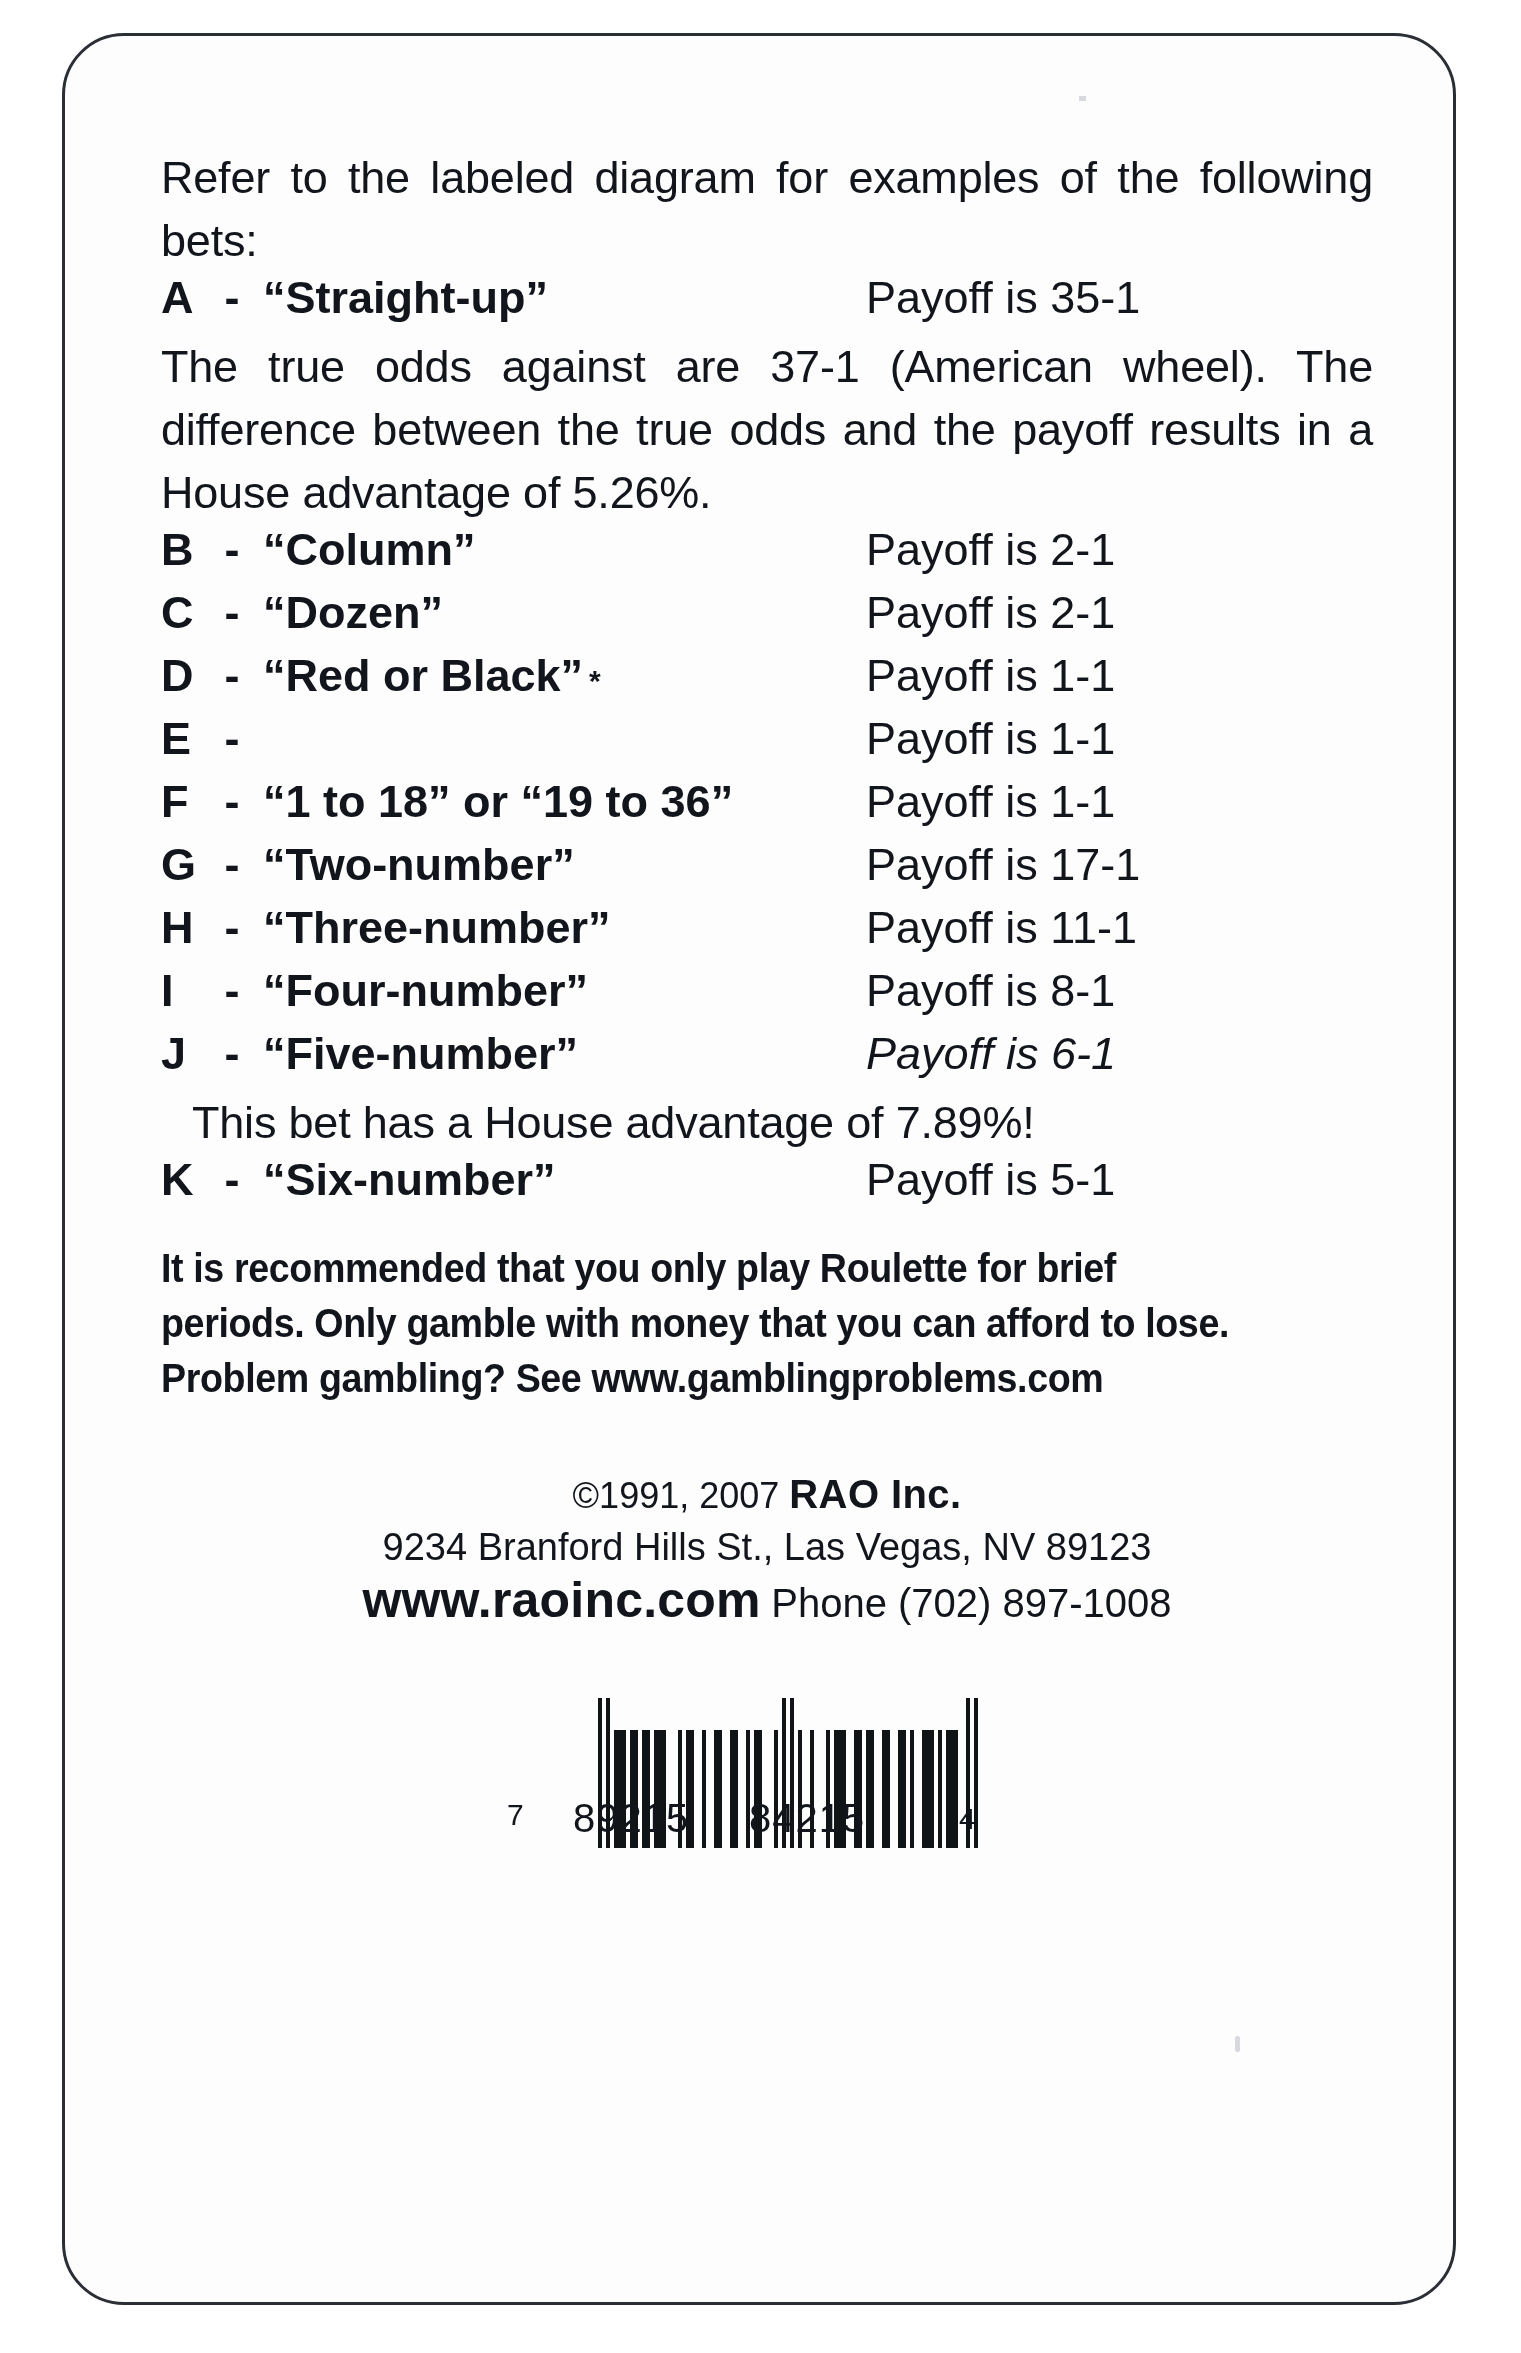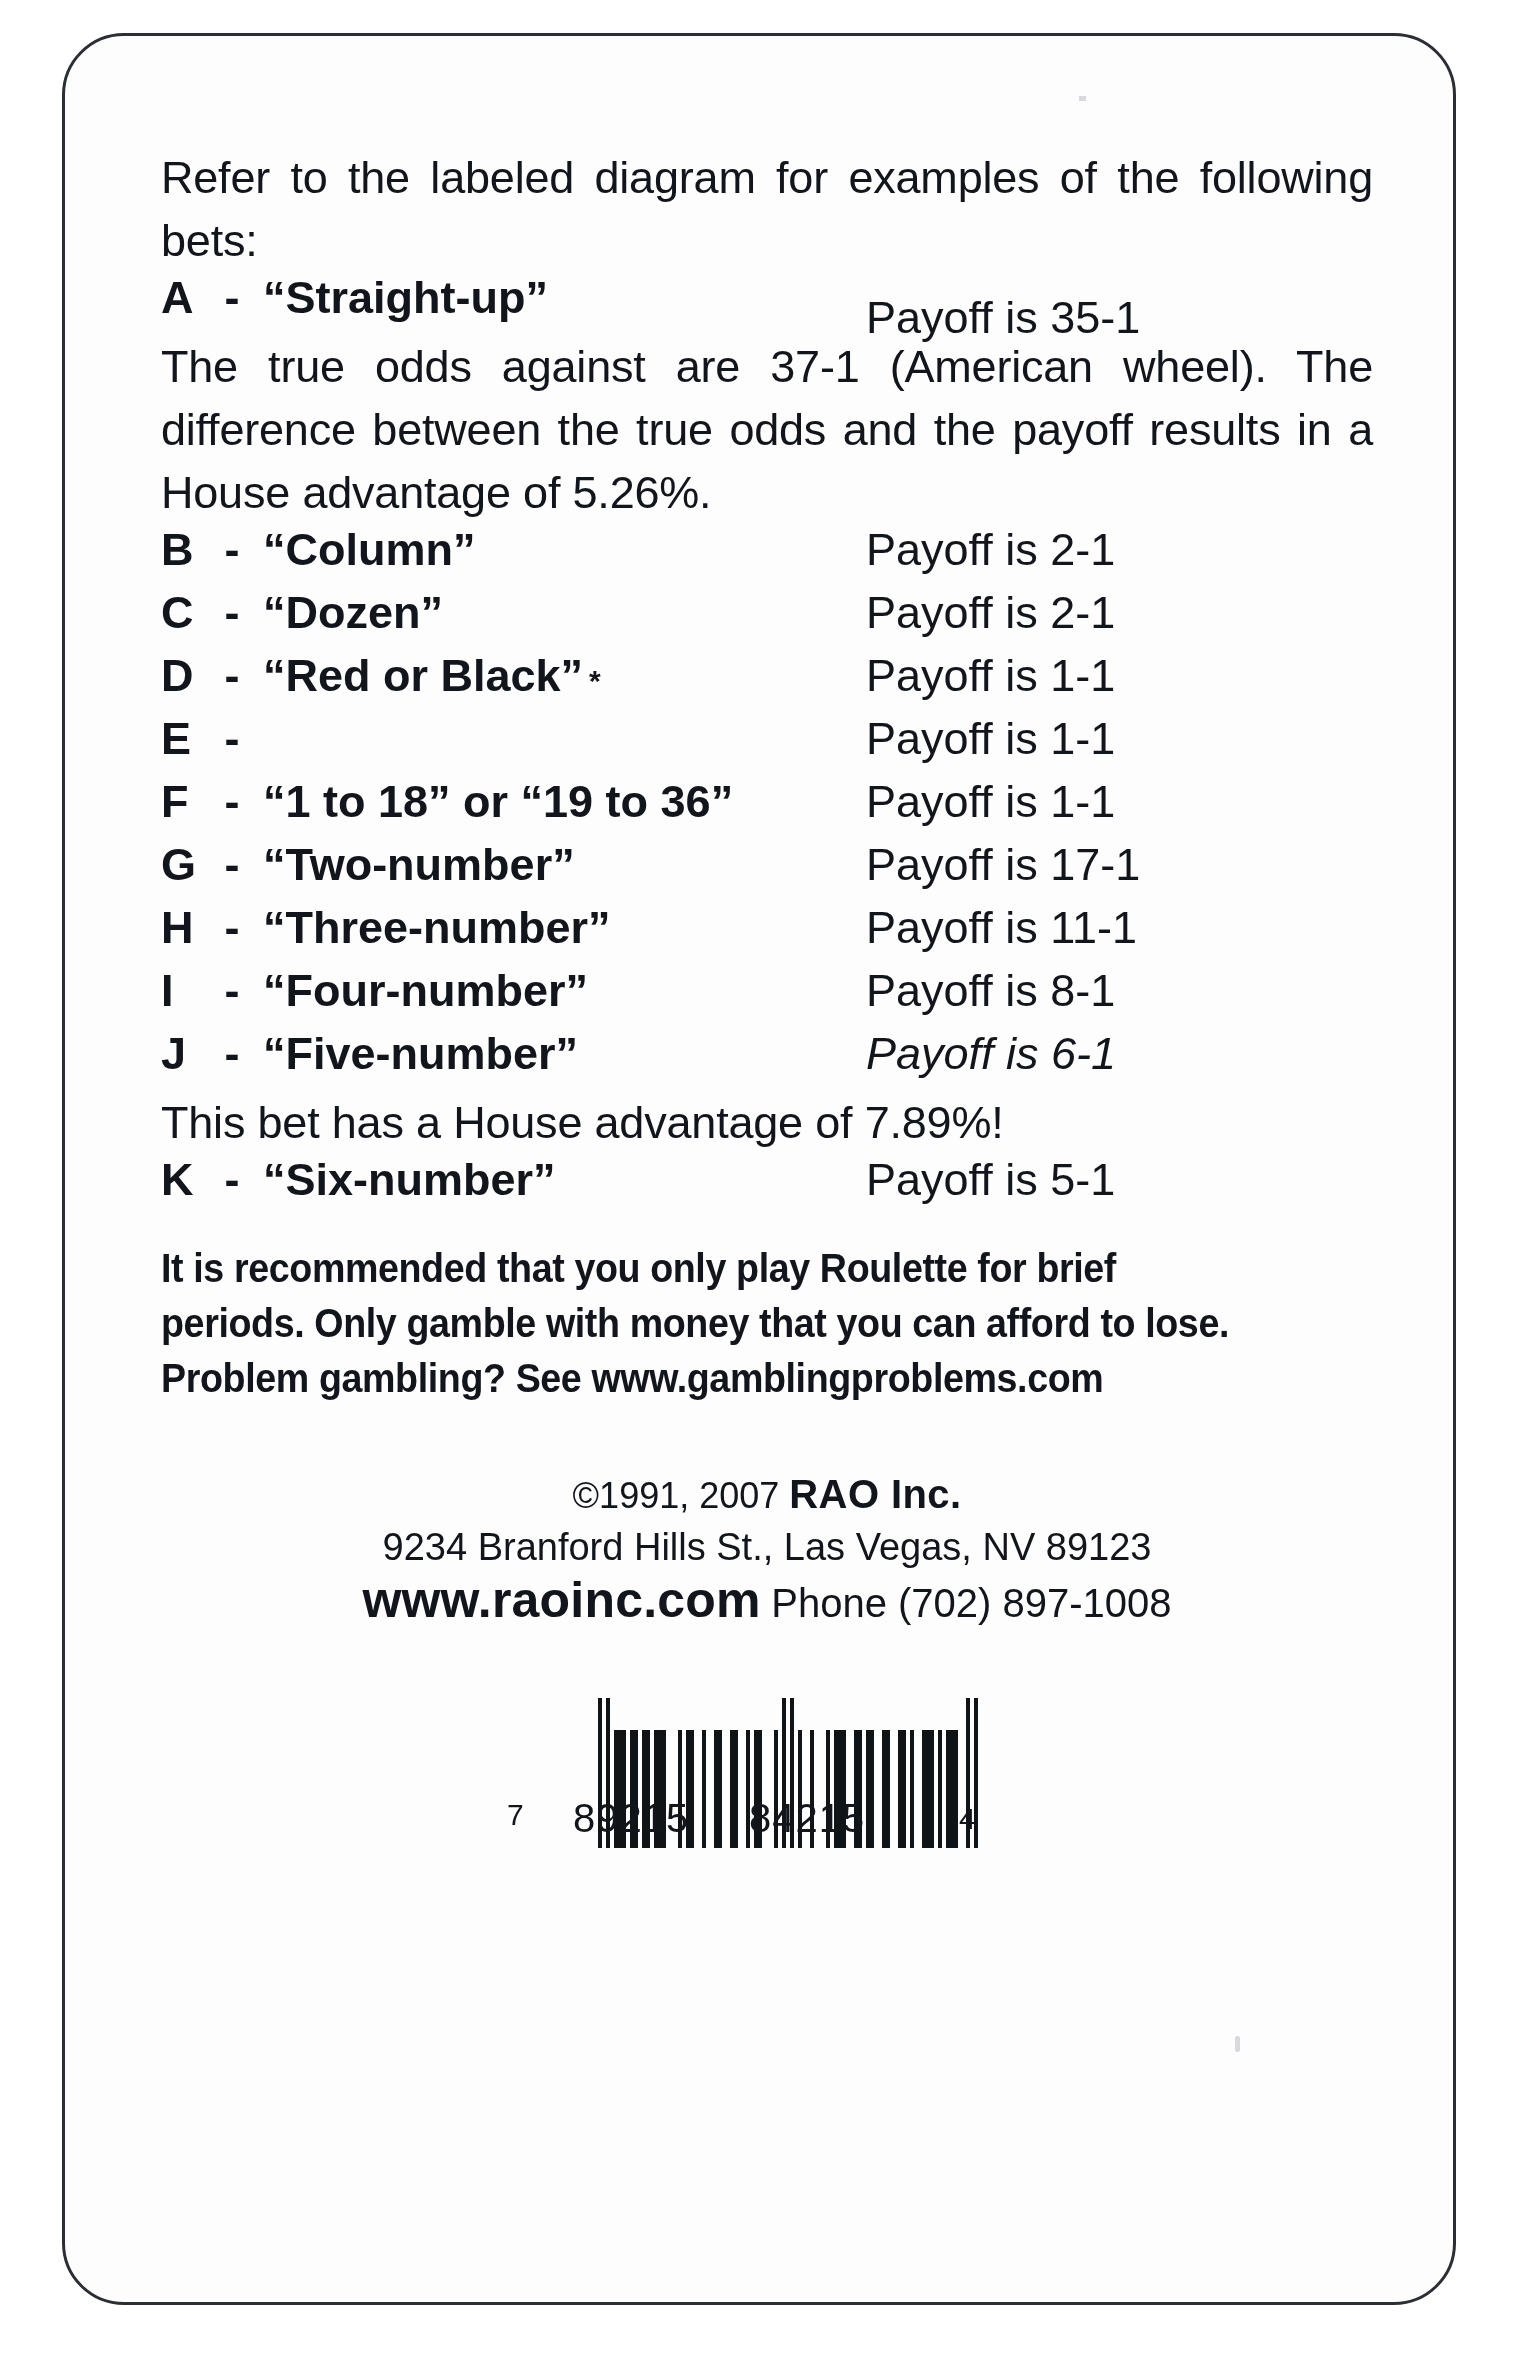--- a/index.html
+++ b/index.html
@@ -41,20 +41,21 @@
   .para {
     font-size: 45px;
     line-height: 63px;
     letter-spacing: -0.2px;
     text-align: justify;
     text-justify: inter-word;
     margin: 0;
   }
   .para-left {
     text-align: left;
+    margin-left: 31px;
   }
 
   
   .bet-row {
     display: flex;
     align-items: baseline;
     height: 63px;
   }
   .bet-letter {
     width: 40px;
@@ -93,21 +94,20 @@
     position: relative;
   }
 
   
   .row-a-payoff {
     position: absolute;
     left: 705px;
     top: 0;
     font-size: 45px;
     white-space: nowrap;
-    margin-top: 20px;
   }
 
   
   .warn {
     font-family: "Liberation Sans Narrow", "Liberation Sans", sans-serif;
     font-weight: bold;
     font-size: 40px;
     line-height: 55px;
     letter-spacing: -0.4px;
     margin: 0;

